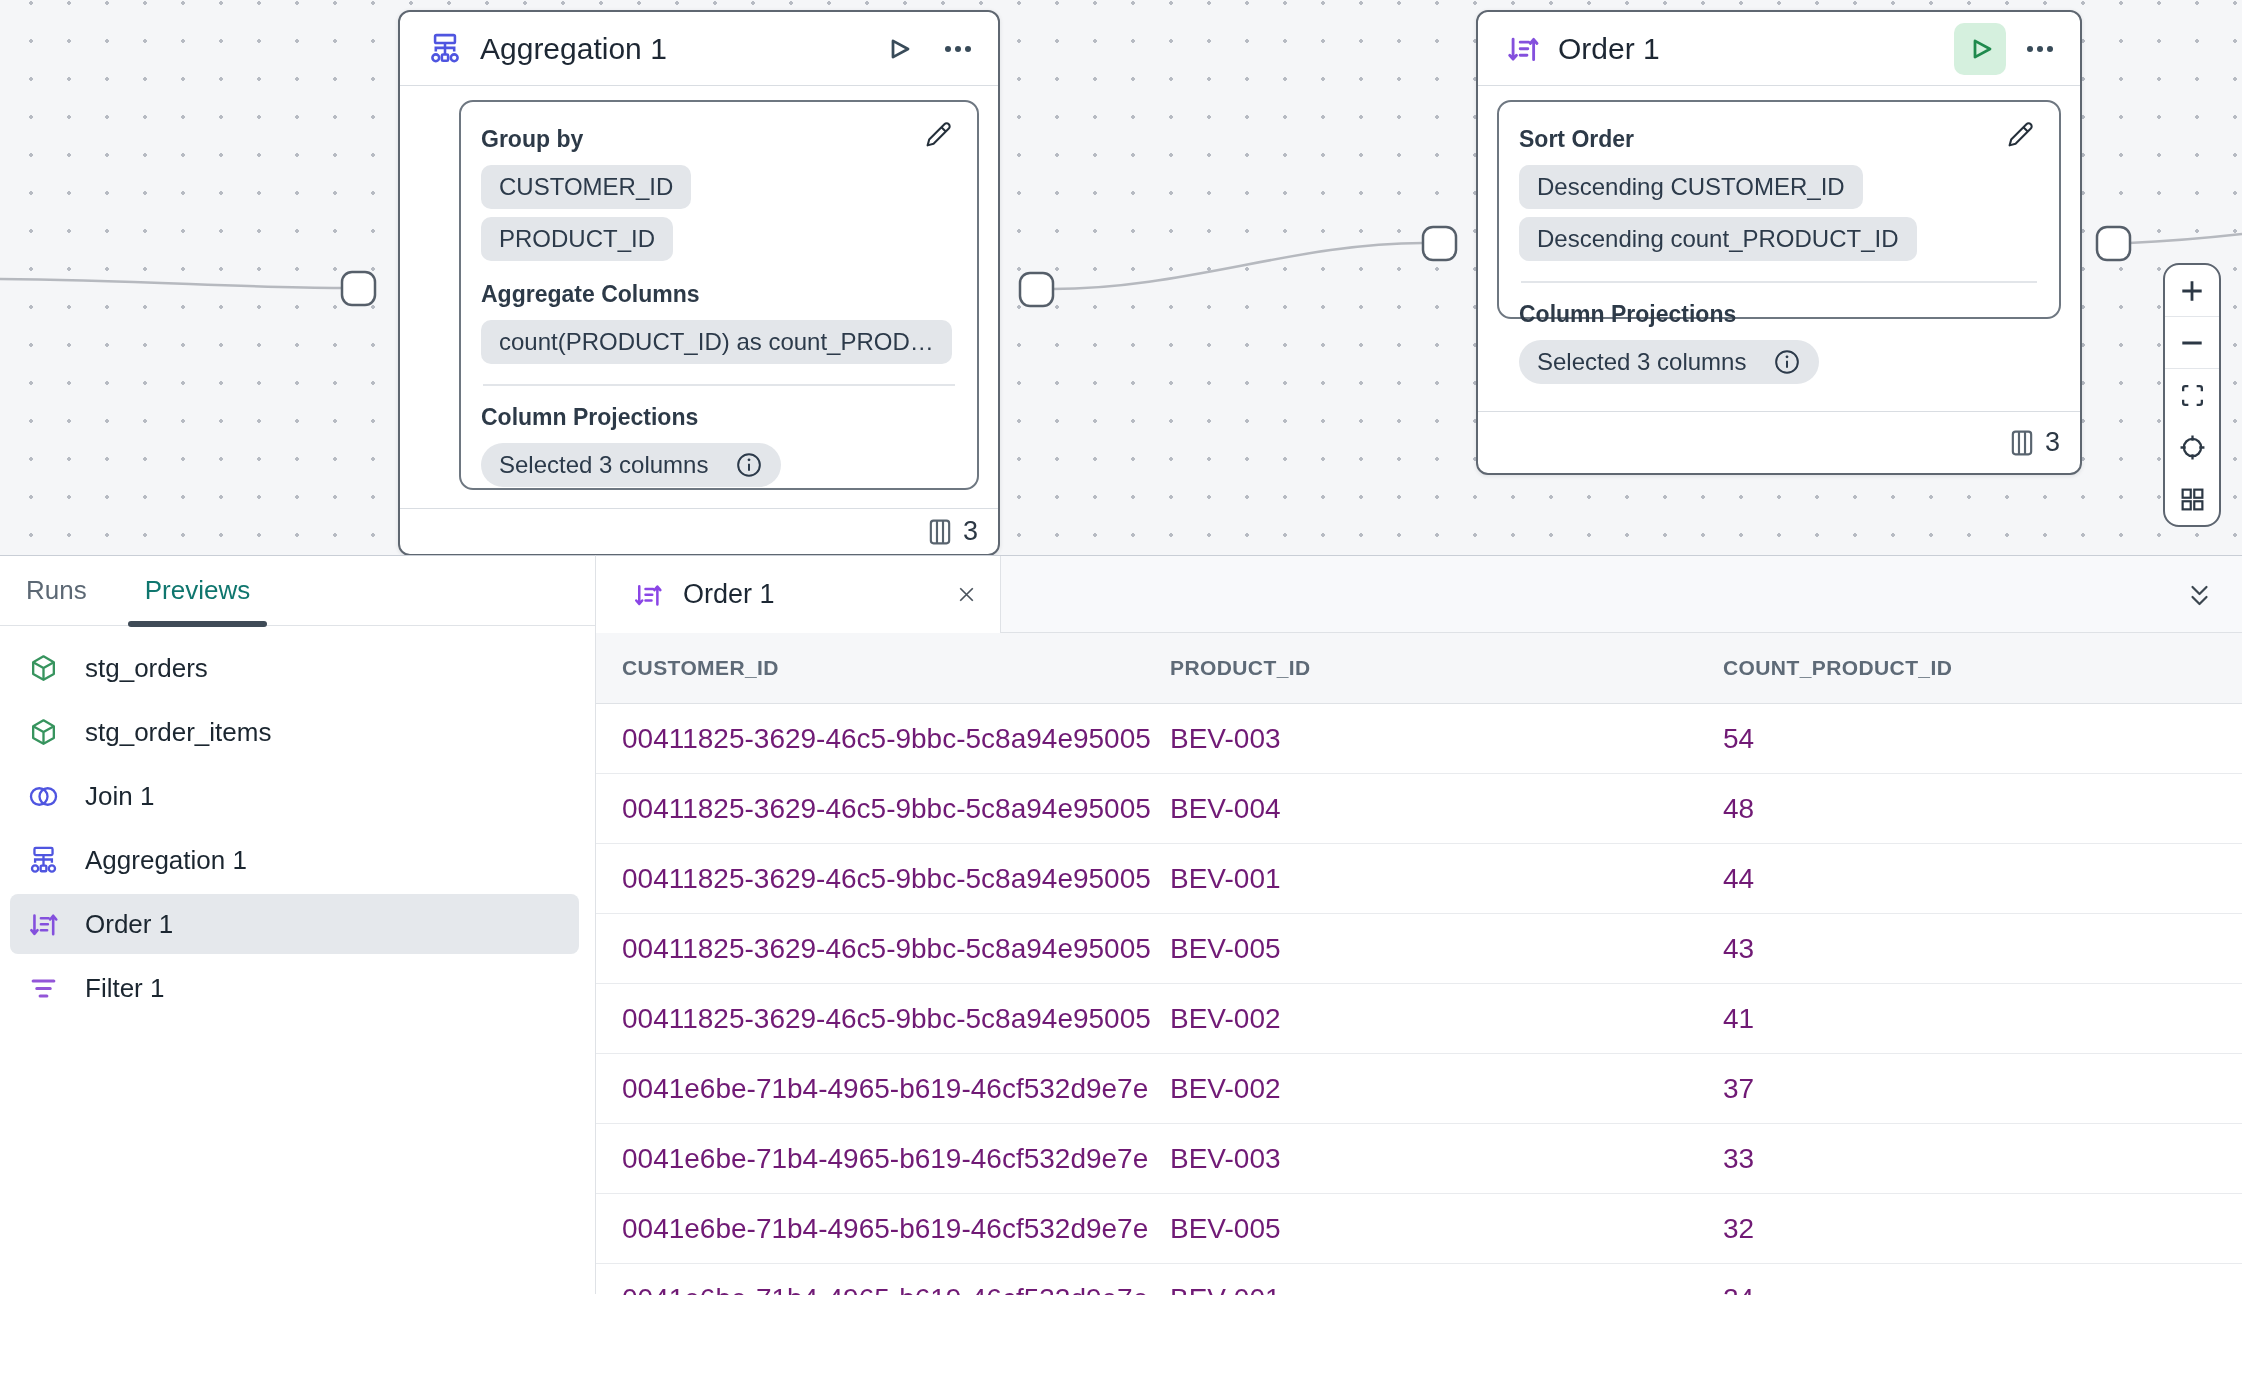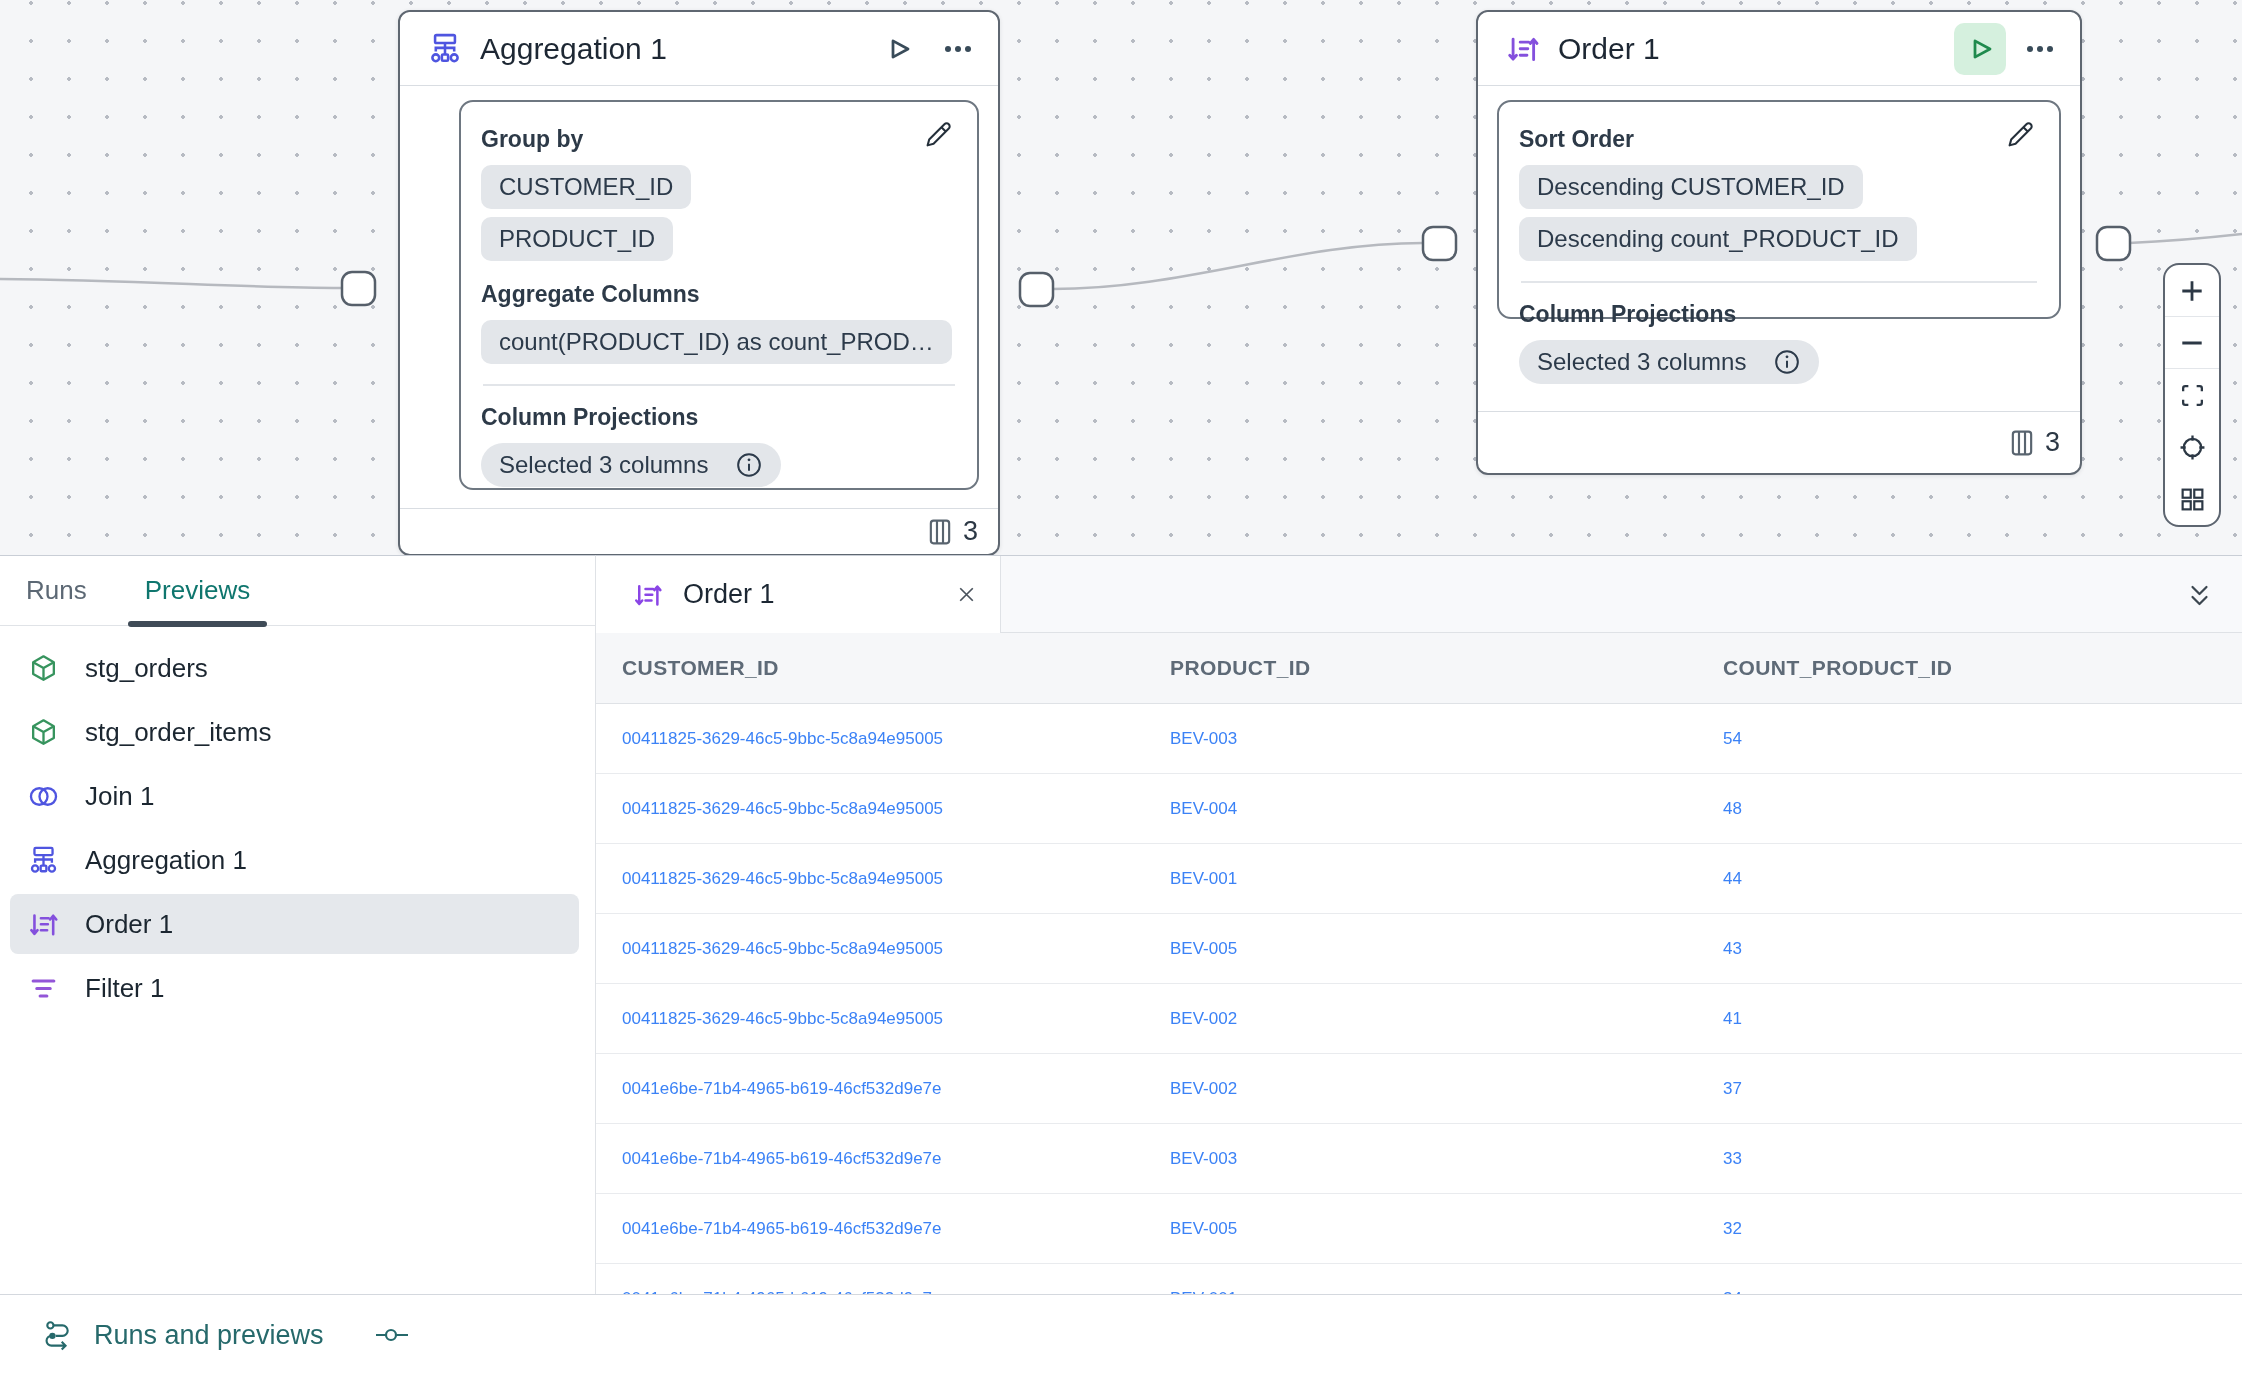--- a/index.html
+++ b/index.html
@@ -79,21 +79,21 @@
   .ptab { position:absolute; left:0; top:0; width:405px; height:77px; background:#fff;
     border-right:1.5px solid #dfe2e6; display:flex; align-items:center; padding:0 22px 0 37px; cursor:pointer; }
   .ptab .lbl { font-size:27px; color:#1c2733; margin-left:20px; }
   .ptab .spacer { flex:1; }
   .collapse { position:absolute; right:30px; top:26px; cursor:pointer; }
   .thead { height:71px; background:#f6f7f9; border-bottom:1.5px solid #dfe2e6;
     display:grid; grid-template-columns:548px 553px auto; align-items:center; padding-left:26px; }
   .thead .th { font-size:21px; font-weight:600; color:#5e6a77; letter-spacing:.4px; }
   .tbody { height:591px; overflow:hidden; }
   .trow { height:70px; display:grid; grid-template-columns:548px 553px auto; align-items:center;
-    padding-left:26px; border-bottom:1.5px solid #e9ebee; font-size:17px; color:#3b82f6; }
+    padding-left:26px; border-bottom:1.5px solid #e9ebee; font-size:28px; color:#701a75; }
   
   .footerbar {
     position:absolute; left:0; top:1294px; width:2242px; height:81px; background:#fff;
     border-top:1.5px solid #d4d8de; display:flex; align-items:center; padding-left:44px; z-index:5;
   }
   .footerbar .lbl { font-size:27px; font-weight:500; color:#26696b; margin-left:18px; }
   .footerbar .commit { margin-left:50px; display:flex; align-items:center; cursor:pointer; }
   svg { display:block; }
 </style>
 </head>
@@ -402,31 +402,14 @@
         <div>32</div>
       </div>
         <div class="trow">
         <div>0041e6be-71b4-4965-b619-46cf532d9e7e</div>
         <div>BEV-001</div>
         <div>24</div>
       </div>
       </div>
   </div>
 
-  <div class="footerbar">
-    <span>
-      <svg width="32" height="32" viewBox="0 0 30 30" fill="none" stroke="#26696b" stroke-width="2">
-        <circle cx="6" cy="6" r="2.9"></circle>
-        <path d="M9 6h8.3a4.9 4.9 0 010 9.8H11"></path>
-        <circle cx="7.9" cy="15.8" r="3" fill="#26696b" stroke="none"></circle>
-        <path d="M7.9 15.8H7a4.6 4.6 0 000 9.2h12.3 M16.6 21.4l3.6 3.6-3.6 3.6"></path>
-      </svg>
-    </span>
-    <span class="lbl">Runs and previews</span>
-    <span class="commit">
-      <svg width="36" height="24" viewBox="0 0 34 24" fill="none" stroke="#26696b" stroke-width="2.2">
-          <path d="M1 12h9 M22 12h11"></path>
-          <circle cx="16" cy="12" r="5"></circle>
-        </svg>
-    </span>
-  </div>
 
 </div>
 
 </body></html>

